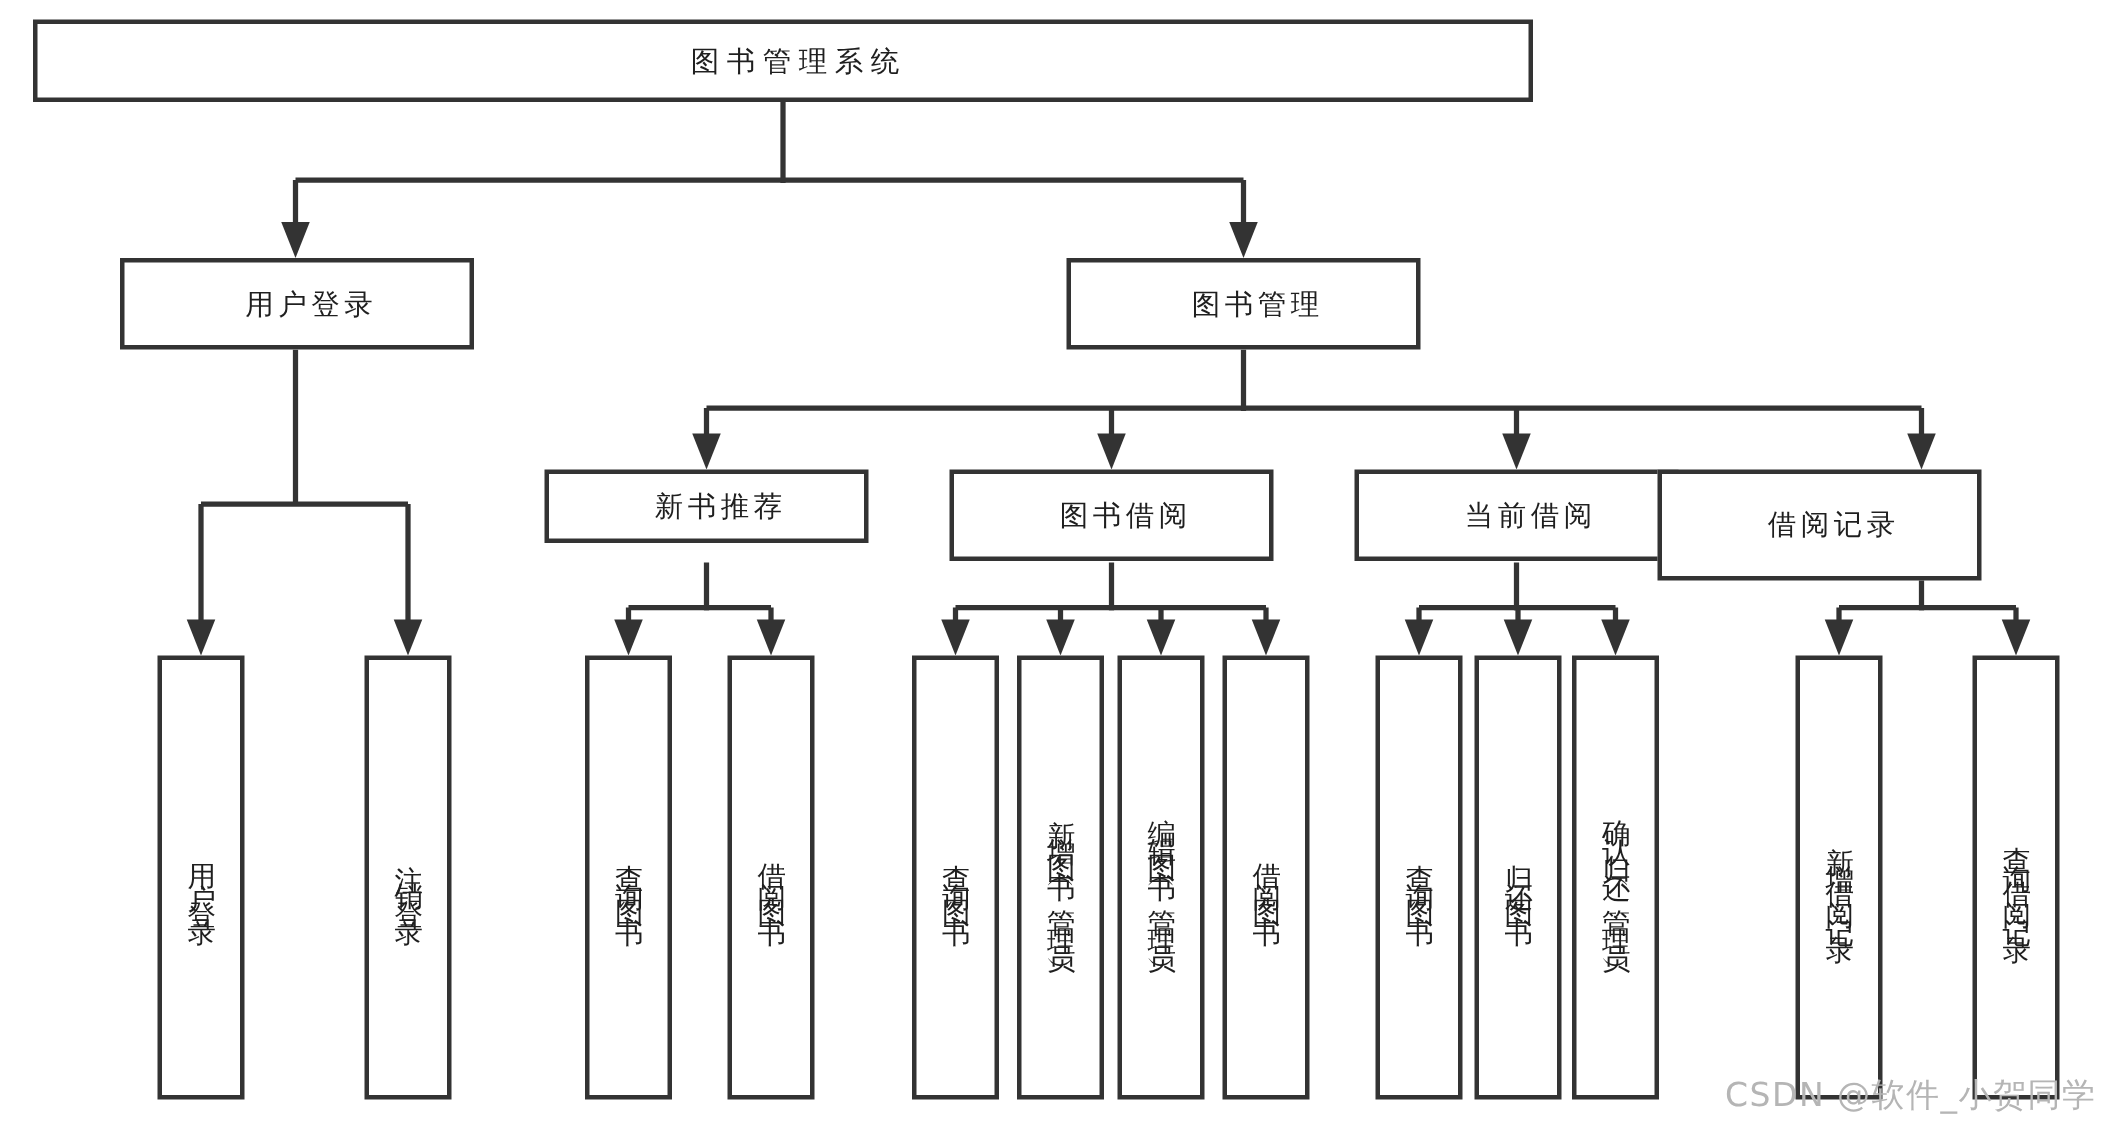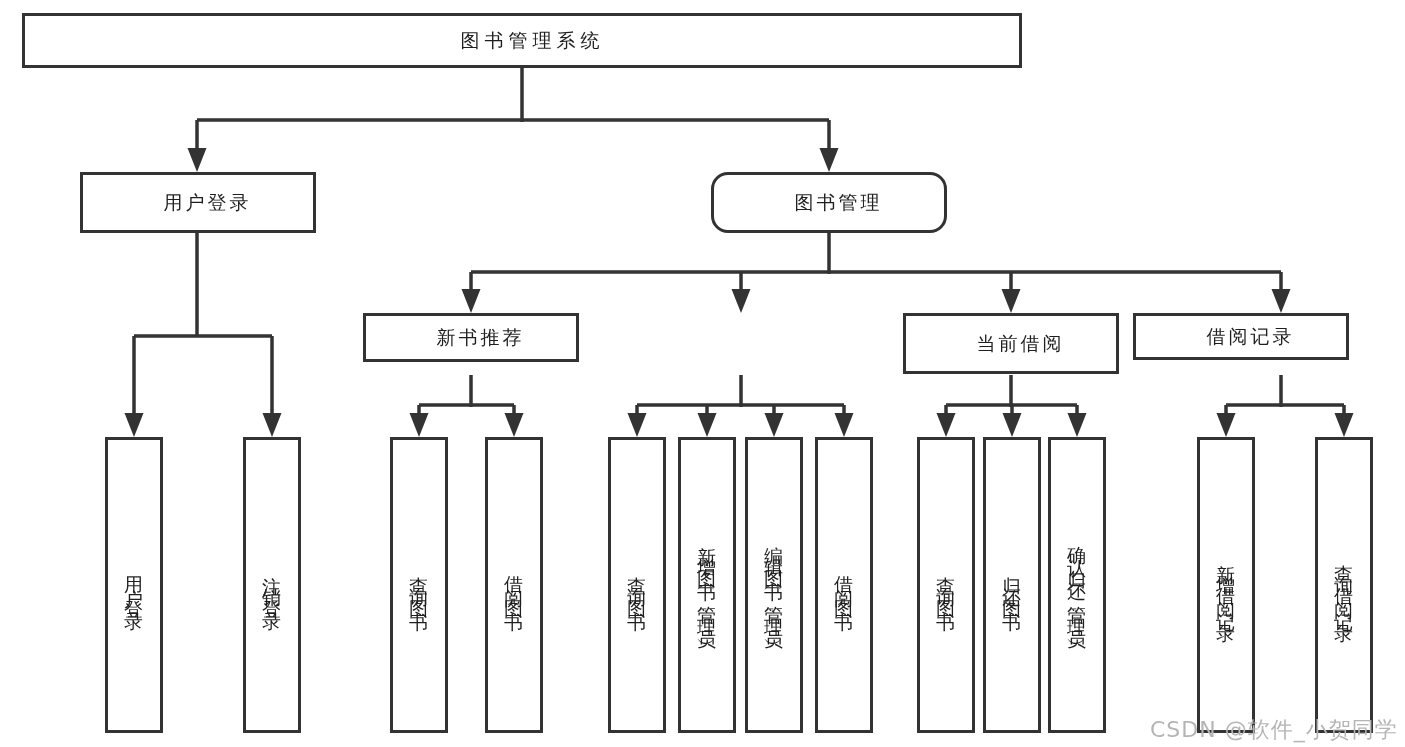--- a/index.html
+++ b/index.html
@@ -98,25 +98,26 @@
       <polygon points="1002.5,413 1021.5,413 1012,437"></polygon>
       <polygon points="1067.5,413 1086.5,413 1077,437"></polygon>
       <polygon points="1216.5,413 1235.5,413 1226,437"></polygon>
       <polygon points="1334.5,413 1353.5,413 1344,437"></polygon>
     </g>
   </svg>
 
   <div class="box title" style="left:22px; top:13px; width:1000px; height:55px;">图书管理系统</div>
 
   <div class="box" style="left:80px; top:172px; width:236px; height:61px;">用户登录</div>
-  <div class="box" style="left:711px; top:172px; width:236px; height:61px;border-radius:17px;">图书管理</div>
+  <div class="box" style="left:711px; top:172px; width:236px; height:61px;">图书管理</div>
 
   <div class="box" style="left:363px; top:313px; width:216px; height:49px;">新书推荐</div>
+  <div class="box" style="left:633px; top:313px; width:216px; height:61px;">图书借阅</div>
   <div class="box" style="left:903px; top:313px; width:216px; height:61px;">当前借阅</div>
-  <div class="box" style="left:1133px; top:313px; width:216px; height:47px;font-family:Liberation Serif, serif;">借阅记录</div>
+  <div class="box" style="left:1105px; top:313px; width:216px; height:74px;font-family:Liberation Serif, serif;">借阅记录</div>
 
   <div class="vbox" style="left:105px; top:437px; width:58px; height:296px;">
     <span class="vtext">用户登录</span>
   </div>
   <div class="vbox" style="left:243px; top:437px; width:58px; height:296px;">
     <span class="vtext">注销登录</span>
   </div>
 
   <div class="vbox" style="left:390px; top:437px; width:58px; height:296px;">
     <span class="vtext">查询图书</span>

